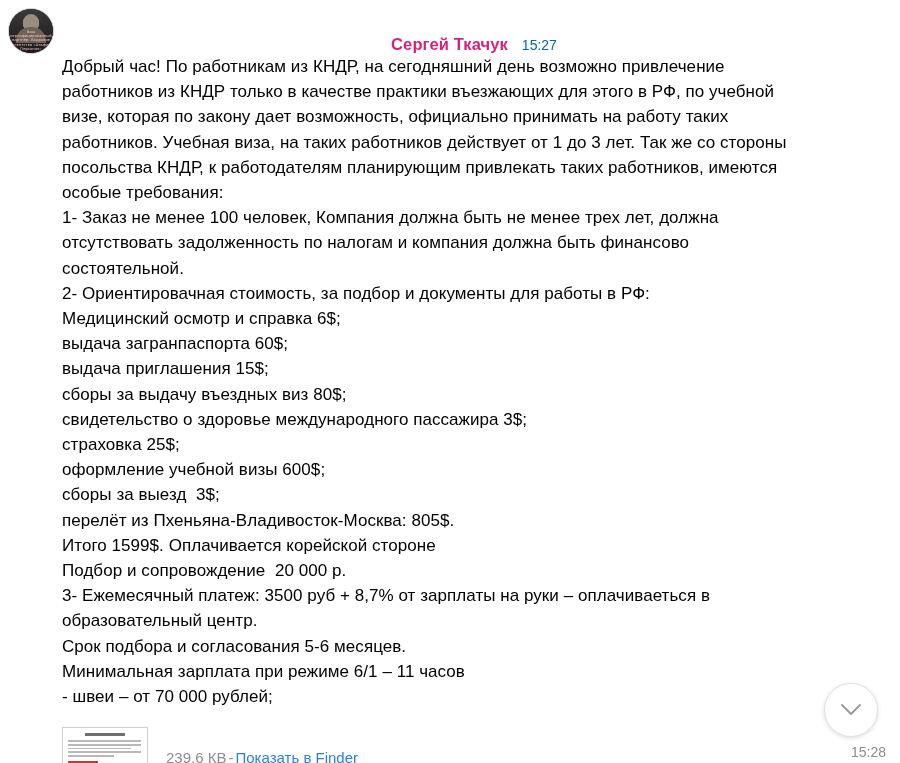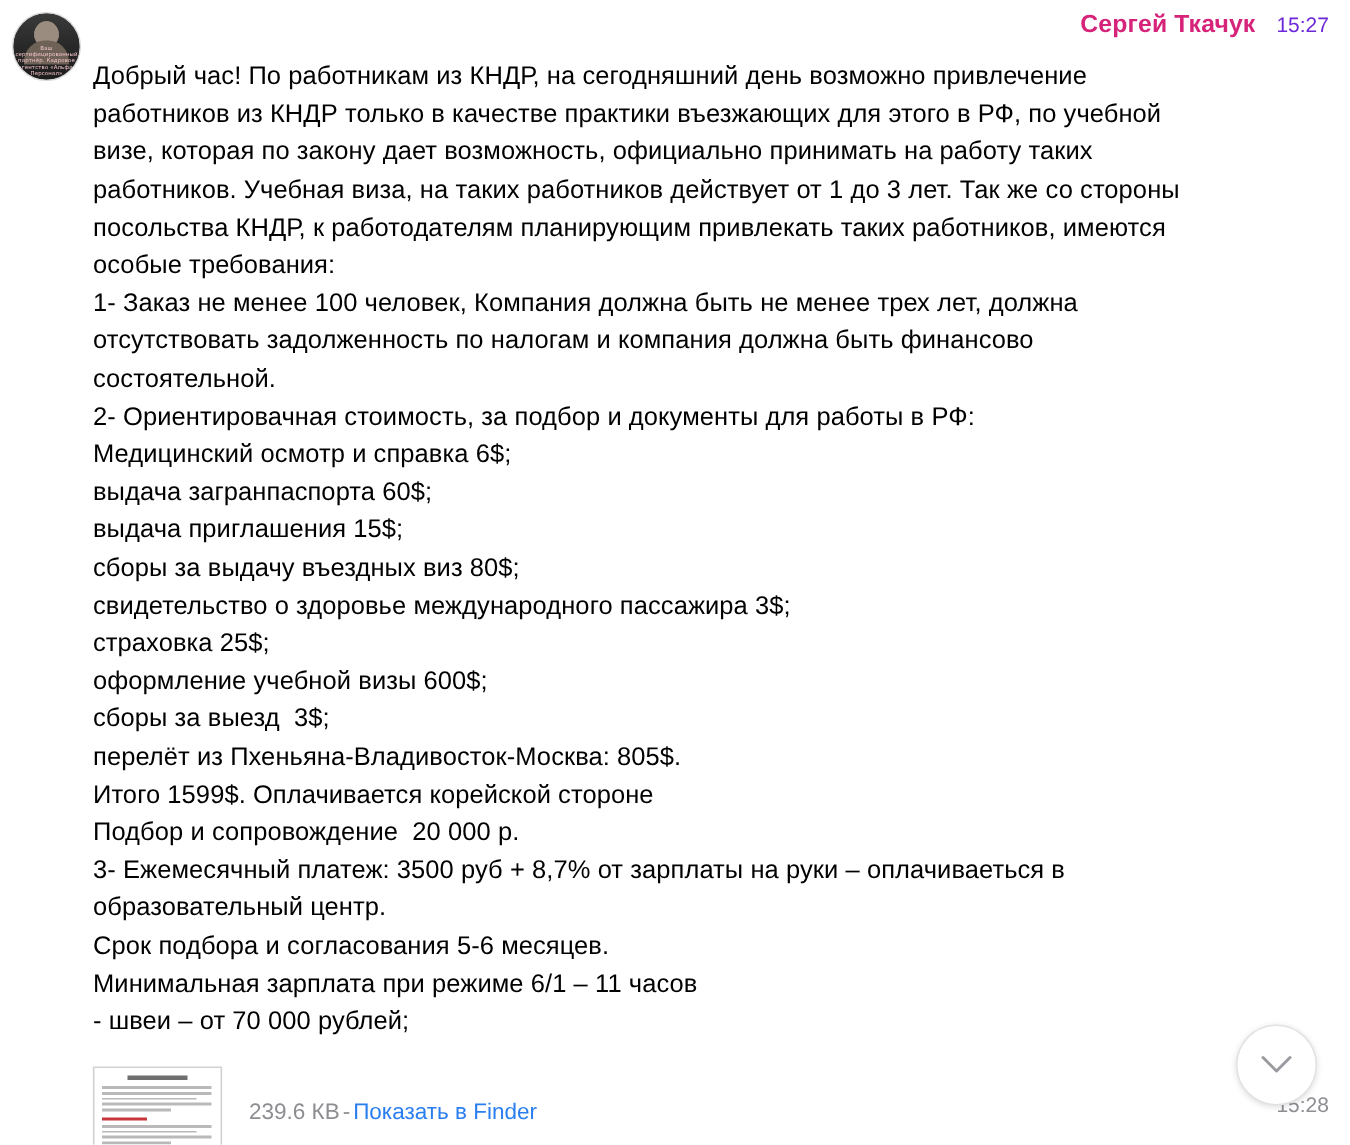--- a/index.html
+++ b/index.html
@@ -83,42 +83,43 @@
     font-family: "DejaVu Sans", sans-serif;
   }
   .msg-body {
     flex: 1 1 auto;
     min-width: 0;
     padding-right: 14px;
   }
   .msg-head {
     display: flex;
     align-items: baseline;
-    justify-content: flex-end;
+    justify-content: center;
+    margin-top: 28px;
   }
   .sender {
     color: #d6247a;
     font-size: 16.5px;
     font-weight: bold;
     line-height: 20px;
     letter-spacing: 0.1px;
   }
   .timestamp {
-    color: #6d28d9;
+    color: #0369a1;
     font-size: 14px;
     line-height: 18px;
     white-space: nowrap;
     padding-left: 14px;
   }
   .text {
     font-size: 17px;
     line-height: 25.2px;
     color: #000000;
     letter-spacing: 0.05px;
-    margin-top: 12px;
+    margin-top: 0;
     max-width: 735px;
     white-space: pre-wrap;
     word-wrap: break-word;
   }
   
   .attach-row {
     display: flex;
     align-items: flex-start;
     margin-top: 18px;
     padding-right: 14px;

